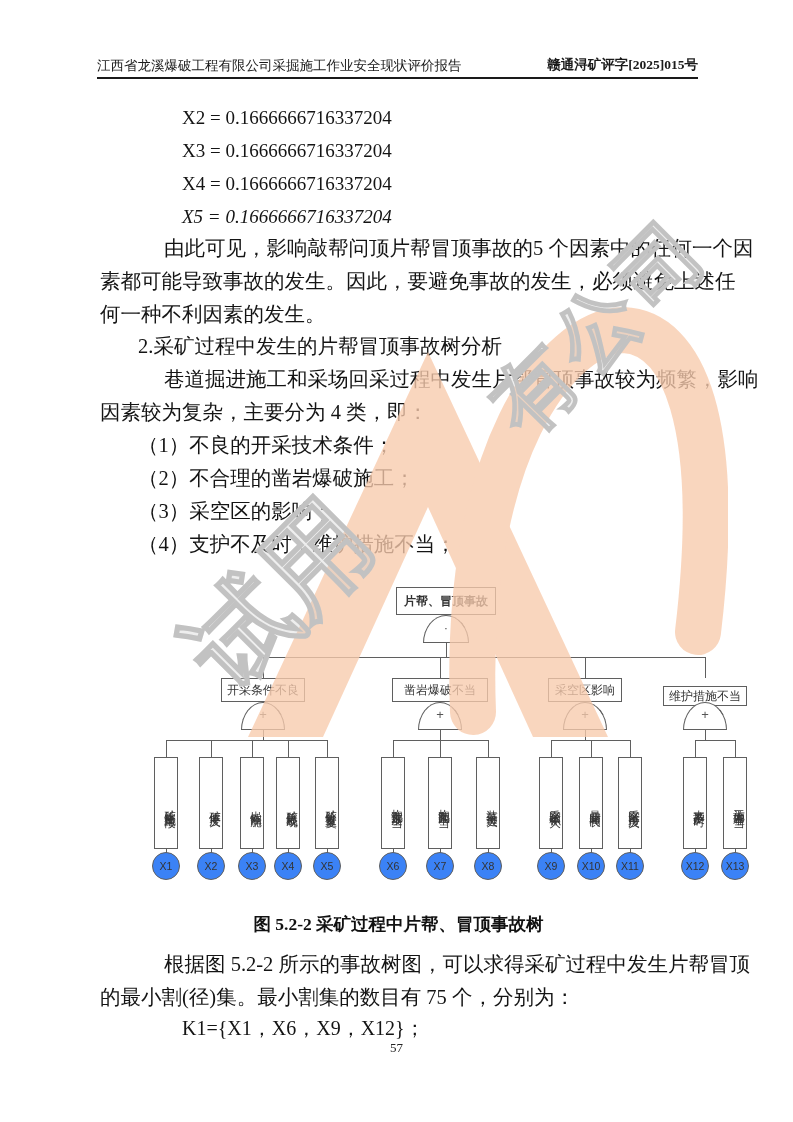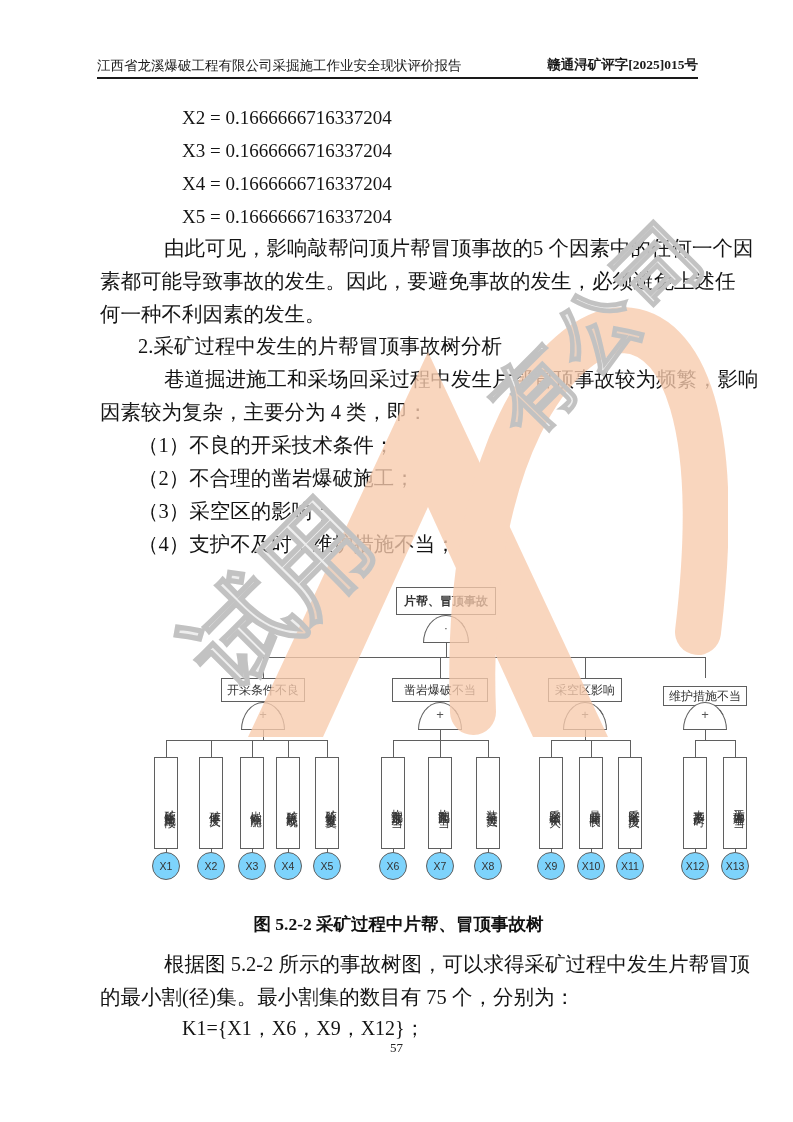--- a/index.html
+++ b/index.html
@@ -19,21 +19,21 @@
   #tree{position:absolute;left:140px;top:580px;width:632px;height:312px;font-family:"Liberation Sans","DejaVu Sans",sans-serif;}
   .tbox{position:absolute;box-sizing:border-box;border:1px solid #5f5f5f;background:#fff;
         display:flex;align-items:center;justify-content:center;font-size:12px;color:#333;white-space:nowrap;}
   .gate{position:absolute;box-sizing:border-box;border:1px solid #5f5f5f;background:#fff;
         border-radius:50% 50% 0 0 / 100% 100% 0 0;text-align:center;color:#555;font-size:13px;line-height:24px;}
   .vl{position:absolute;width:1px;background:#5f5f5f;}
   .hl{position:absolute;height:1px;background:#5f5f5f;}
   .leaf{position:absolute;box-sizing:border-box;border:1px solid #5f5f5f;background:#fff;width:24px;height:92px;top:177px;
         writing-mode:vertical-rl;text-orientation:upright;font-size:11.5px;letter-spacing:1.5px;color:#333;
         display:flex;justify-content:center;padding-top:3px;}
-  .circ{position:absolute;box-sizing:border-box;border:1px solid #5f5f5f;background:#7dd3fc;width:28px;height:28px;top:272px;
+  .circ{position:absolute;box-sizing:border-box;border:1px solid #5f5f5f;background:#3b82f6;width:28px;height:28px;top:272px;
         border-radius:50%;text-align:center;line-height:26px;font-size:10.5px;color:#333;}
   
   .caption{position:absolute;left:100px;top:912px;width:597px;text-align:center;font-weight:700;font-size:17.5px;color:#111;}
   .pageno{position:absolute;left:0;top:1040px;width:100%;text-align:center;font-size:13px;color:#222;}
   
   .wmlogo{position:absolute;left:228px;top:292px;z-index:2;opacity:0.78;pointer-events:none;}
   .wmtext{position:absolute;z-index:3;font-family:"Liberation Sans","DejaVu Sans",sans-serif;font-weight:700;
           color:rgba(198,198,198,0.30);-webkit-text-stroke:2px #c2c2c2;transform:rotate(-45deg);
           pointer-events:none;white-space:nowrap;}
   .wm-lower{left:175px;top:525px;font-size:105px;}
@@ -46,21 +46,21 @@
 
   <div class="content">
 
     <div class="hdr-left">江西省龙溪爆破工程有限公司采掘施工作业安全现状评价报告</div>
     <div class="hdr-right">赣通浔矿评字[2025]015号</div>
     <div class="hdr-rule"></div>
 
     <div class="ln ind-eq" style="top:101px;">X2 = 0.1666666716337204</div>
     <div class="ln ind-eq" style="top:134px;">X3 = 0.1666666716337204</div>
     <div class="ln ind-eq" style="top:167px;">X4 = 0.1666666716337204</div>
-    <div class="ln ind-eq" style="top:200px;">X5 = 0.1666666716337204</div>
+    <div class="ln ind-eq" style="top:200px;font-style:italic;">X5 = 0.1666666716337204</div>
 
     <div class="ln ind-p" style="top:232px;">由此可见，影响敲帮问顶片帮冒顶事故的5 个因素中的任何一个因</div>
     <div class="ln" style="top:265px;">素都可能导致事故的发生。因此，要避免事故的发生，必须避免上述任</div>
     <div class="ln" style="top:298px;">何一种不利因素的发生。</div>
 
     <div class="ln ind-h" style="top:330px;">2.采矿过程中发生的片帮冒顶事故树分析</div>
 
     <div class="ln ind-p" style="top:363px;">巷道掘进施工和采场回采过程中发生片帮冒顶事故较为频繁，影响</div>
     <div class="ln" style="top:396px;">因素较为复杂，主要分为 4 类，即：</div>
 

